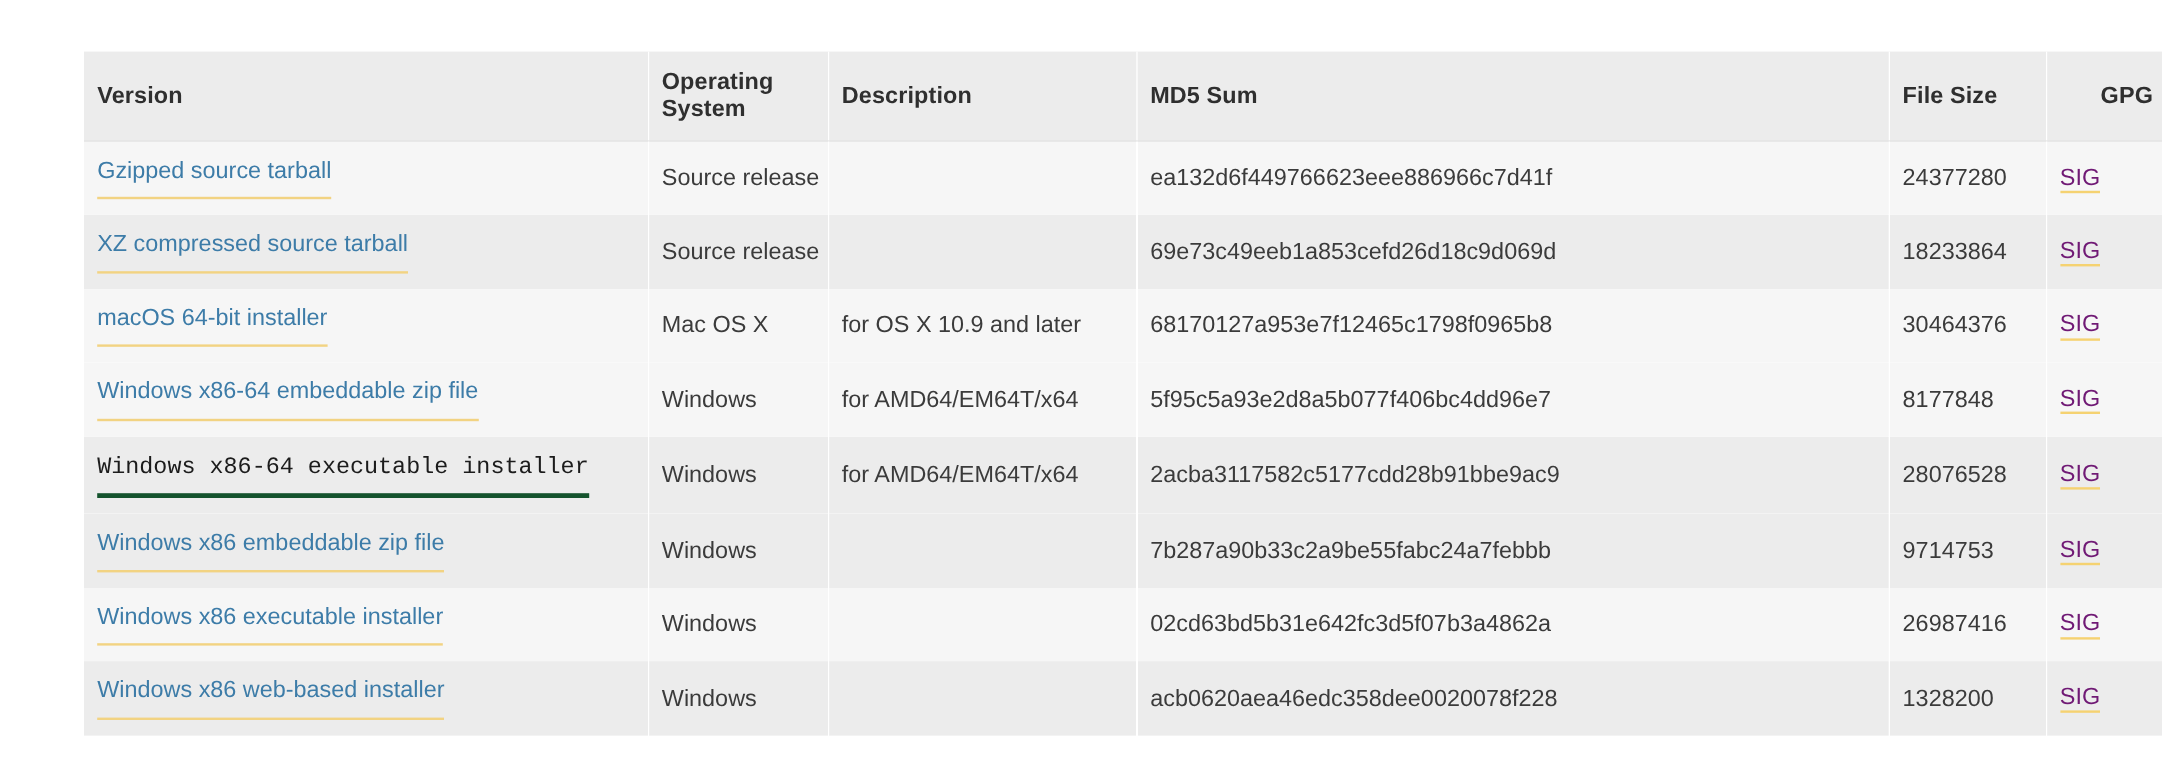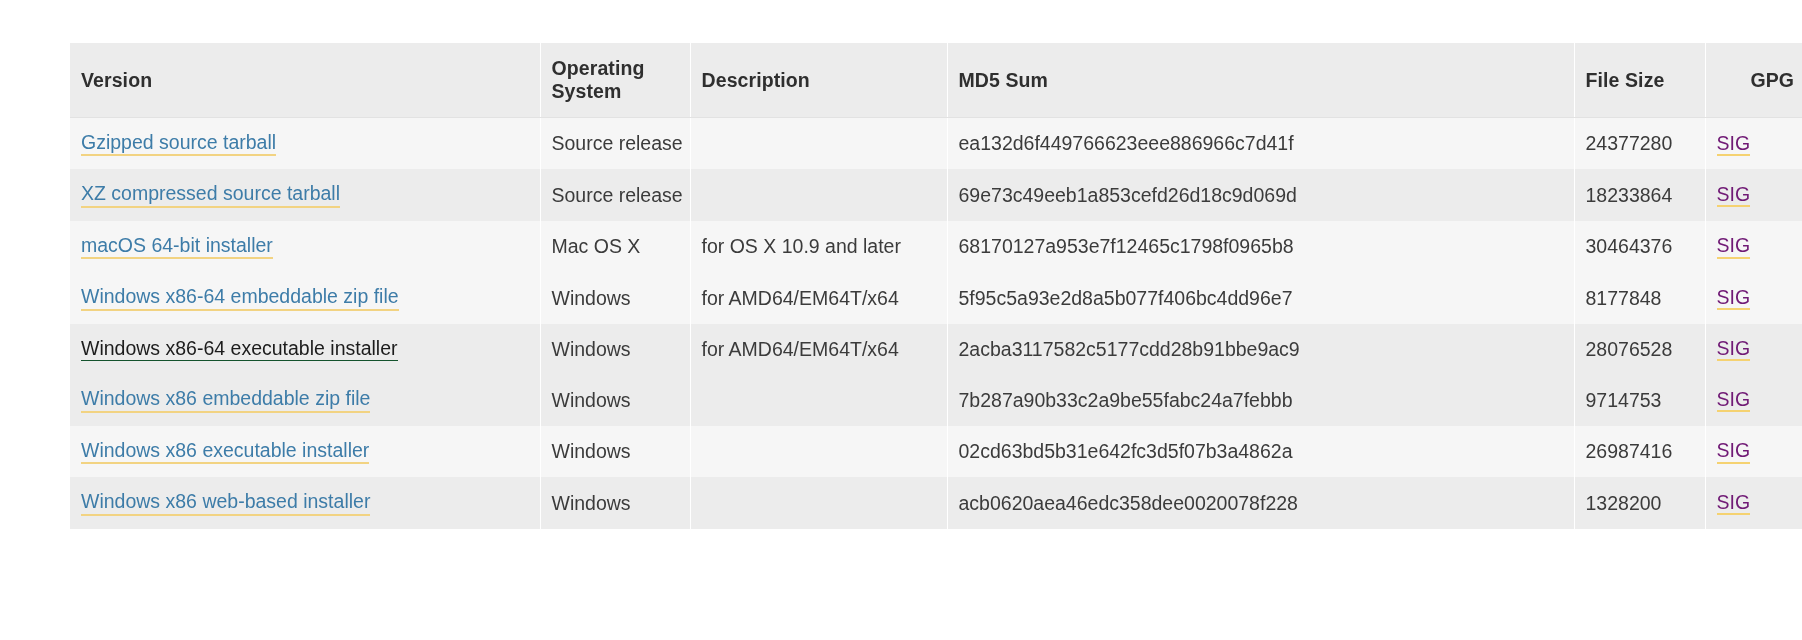--- a/index.html
+++ b/index.html
@@ -73,28 +73,29 @@
   }
   table.downloads tbody td:last-child { border-right: none; }
 
   table.downloads tbody tr.row-odd  td { background: #f6f6f6; }
   table.downloads tbody tr.row-even td { background: #ececec; }
 
   a.dl-link {
     color: #3d7ca8;
     text-decoration: none;
     border-bottom: 2px solid #f2d382;
-    padding-bottom: 2px;
+    padding-bottom: 12px;
     line-height: 1.05;
     display: inline-block;
     text-align: right;
   }
   a.dl-link.is-hover {
     color: #1c1c1c;
-    border-bottom: 1px solid #14532d;
+    border-bottom: 4px solid #14532d;
+    font-family: Liberation Mono, monospace;
   }
 
   a.sig-link {
     color: #701a75;
     text-decoration: none;
     border-bottom: 2px solid #f5d271;
     padding-bottom: 1px;
     display: inline-block;
     line-height: 1.05;
   }

